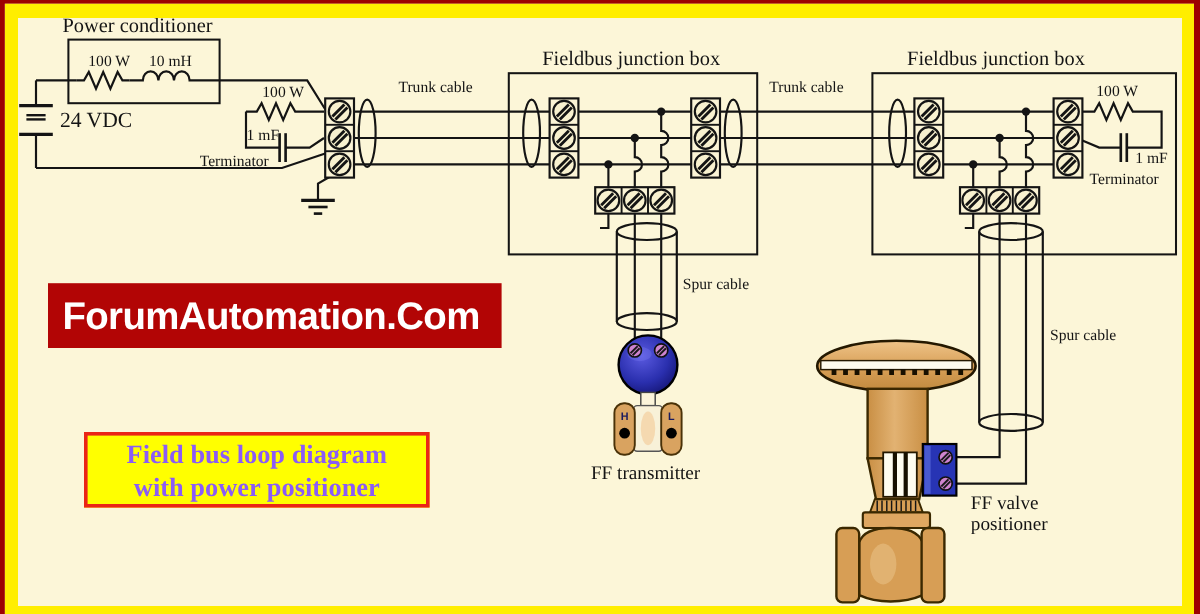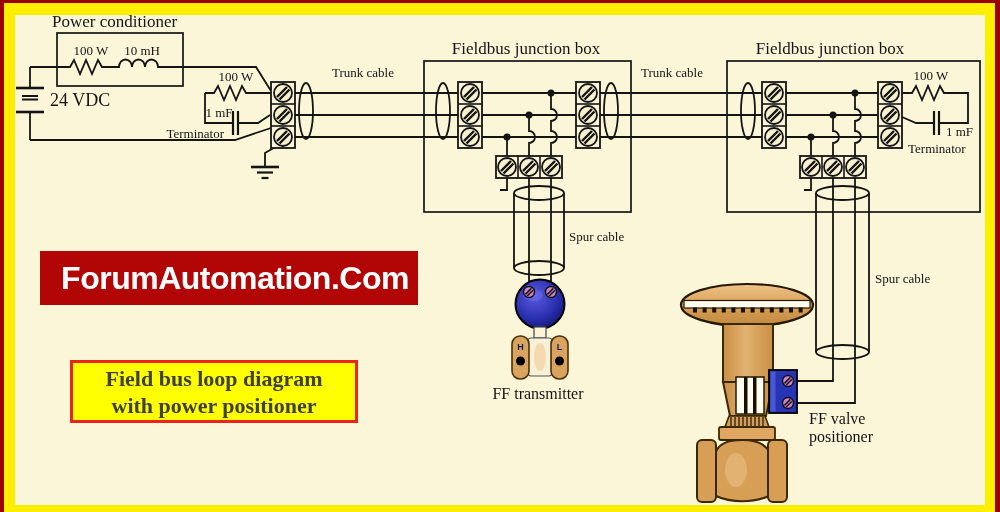--- a/index.html
+++ b/index.html
@@ -18,30 +18,30 @@
     border-style:solid;border-color:#ffee00;border-width:12px 10px 7px 11px;
     box-sizing:border-box;
   }
   .diagram-svg{position:absolute;left:0;top:0;z-index:1;}
   .lbl{font-family:"Liberation Serif",serif;fill:#141414;}
   .fs13{font-size:13px;}
   .fs16{font-size:16px;}
   .fs17{font-size:17px;}
   .fs18{font-size:18px;}
   .brand-banner{
-    position:absolute;left:40px;top:251px;width:378px;height:54px;z-index:10;
+    position:absolute;left:40px;top:236px;width:378px;height:54px;z-index:10;
     background:#b20505;display:flex;align-items:center;padding-left:12px;
     box-sizing:border-box;
     color:#ffffff;font-family:"Liberation Sans",sans-serif;font-weight:bold;
-    font-size:32px;letter-spacing:-0.5px;justify-content:center;
+    font-size:32px;letter-spacing:-0.5px;
   }
   .caption-box{
     position:absolute;left:70px;top:360px;width:288px;height:63px;z-index:10;
     background:#ffff00;border:3px solid #ea2517;box-sizing:border-box;
-    color:#404040;font-family:"Liberation Serif",serif;font-weight:bold;
+    color:#8b5cf6;font-family:"Liberation Serif",serif;font-weight:bold;
     font-size:22px;line-height:27px;text-align:center;padding-top:2px;
   }
   .wire{stroke:#141414;stroke-width:1.8;fill:none;}
   .thin{stroke:#141414;stroke-width:1.2;fill:none;}
   .boxline{stroke:#141414;stroke-width:1.7;fill:none;}
 </style>
 </head>
 <body>
 
 <div class="red-frame"></div>

